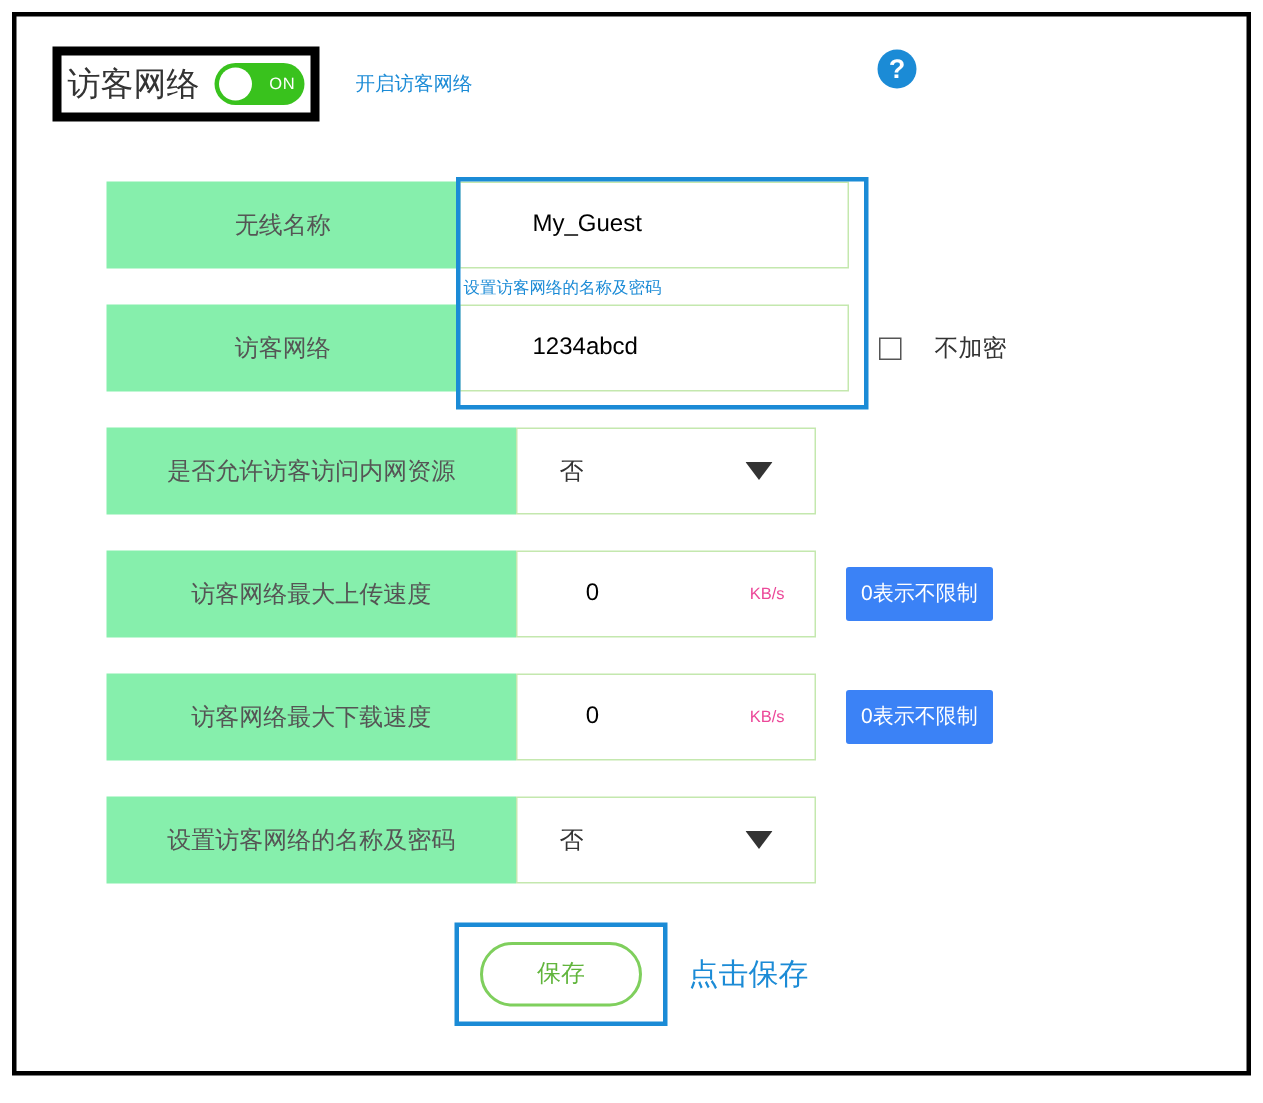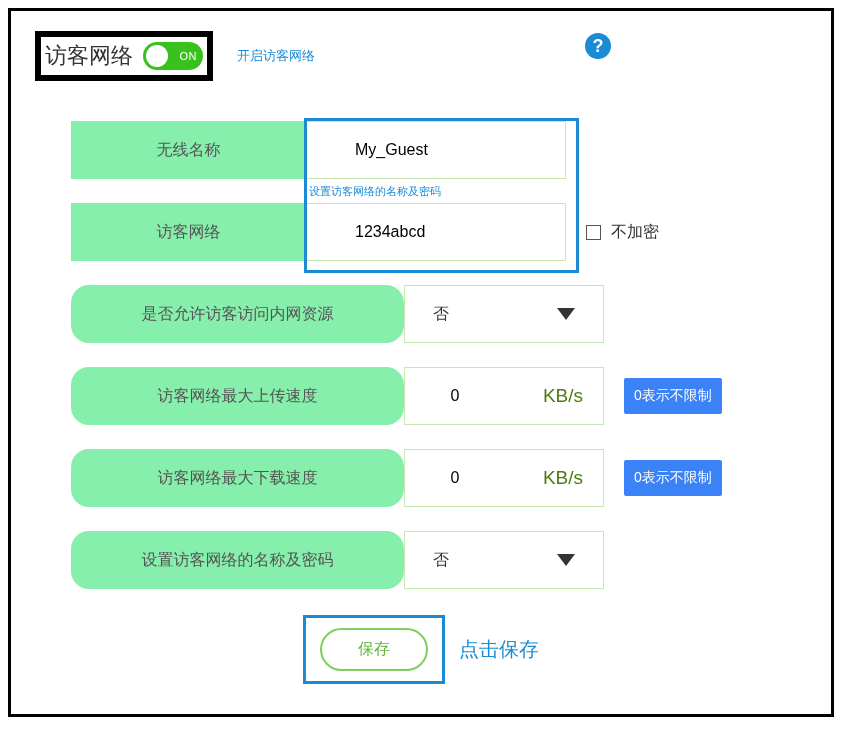--- a/index.html
+++ b/index.html
@@ -8,33 +8,33 @@
 .header-row { display: flex; align-items: center; margin-bottom: 40px; }
 .title-box { border: 6px solid #000000; padding: 4px 4px; display: flex; align-items: center; gap: 10px; }
 .title-text { font-size: 22px; color: #333; }
 .toggle { width: 60px; height: 28px; background: #39c21d; border-radius: 14px; position: relative; display: flex; align-items: center; justify-content: flex-end; padding-right: 6px; }
 .toggle-knob { position: absolute; left: 3px; top: 3px; width: 22px; height: 22px; background: #fff; border-radius: 50%; }
 .toggle-label { color: #fff; font-size: 11px; font-weight: normal; letter-spacing: 0.5px; }
 .toggle-hint { color: #1b8bd6; font-size: 13px; margin-left: 24px; }
 .help-icon { position: absolute; right: 220px; top: 22px; width: 26px; height: 26px; border-radius: 50%; background: #1b8bd6; color: #fff; display: flex; align-items: center; justify-content: center; font-size: 18px; font-weight: bold; }
 .row { display: flex; align-items: center; margin-bottom: 24px; position: relative; }
 .label-col { width: 235px; margin-left: 36px; background: #86efac; height: 58px; display: flex; align-items: center; justify-content: center; font-size: 16px; color: #555; }
-.label-col.wide { width: 333px; border-radius: 18px; }
+.label-col.wide { width: 273px; }
 .input-col { border: 1px solid #c4e8ae; height: 58px; display: flex; align-items: center; padding: 0 24px; font-size: 16px; color: #333; width: 260px; }
 .input-col input { border: none; outline: none; font-size: 16px; width: 100%; font-family: inherit; margin-left: 24px; }
 .blue-box { position: absolute; border: 3px solid #1b8bd6; pointer-events: none; }
 .blue-box.inputs { left: 269px; top: -3px; width: 275px; height: 155px; z-index: 2; }
 .hint-between { color: #1b8bd6; font-size: 11px; position: absolute; left: 274px; top: 63px; z-index: 3; }
-.checkbox-wrap { display: flex; align-items: center; margin-left: 20px; gap: 10px; font-size: 16px; color: #333; }
+.checkbox-wrap { display: flex; align-items: center; margin-left: 20px; gap: 22px; font-size: 16px; color: #333; }
 .checkbox-box { width: 15px; height: 15px; border: 1.5px solid #555; background: #fff; }
 .select-col { border: 1px solid #c4e8ae; height: 58px; display: flex; align-items: center; justify-content: space-between; padding: 0 28px; font-size: 16px; color: #333; width: 200px; cursor: pointer; }
 .select-arrow svg { display: block; }
 .number-col { border: 1px solid #c4e8ae; height: 58px; display: flex; align-items: center; justify-content: space-between; padding: 0 20px; font-size: 16px; width: 200px; }
 .number-col input { border: none; outline: none; font-size: 16px; width: 60px; text-align: center; font-family: inherit; }
-.unit { color: #4d7c0f; font-size: 19px; }
+.unit { color: #ec4899; font-size: 11px; }
 .badge { background: #3b82f6; color: #fff; font-size: 14px; padding: 9px 10px; margin-left: 20px; border-radius: 2px; }
 .save-row { display: flex; align-items: center; justify-content: center; margin-top: 26px; position: relative; }
 .save-box { border: 3px solid #1b8bd6; padding: 10px 14px; display: flex; align-items: center; }
 .save-btn { border: 2px solid #7fcf5d; color: #61b53c; background: #fff; border-radius: 24px; padding: 9px 36px; font-size: 16px; cursor: pointer; font-family: Liberation Sans, sans-serif; }
 .save-hint { color: #1b8bd6; font-size: 20px; margin-left: 14px; }
 .rows-wrap { position: relative; }
 </style>
 </head>
 <body>
 

